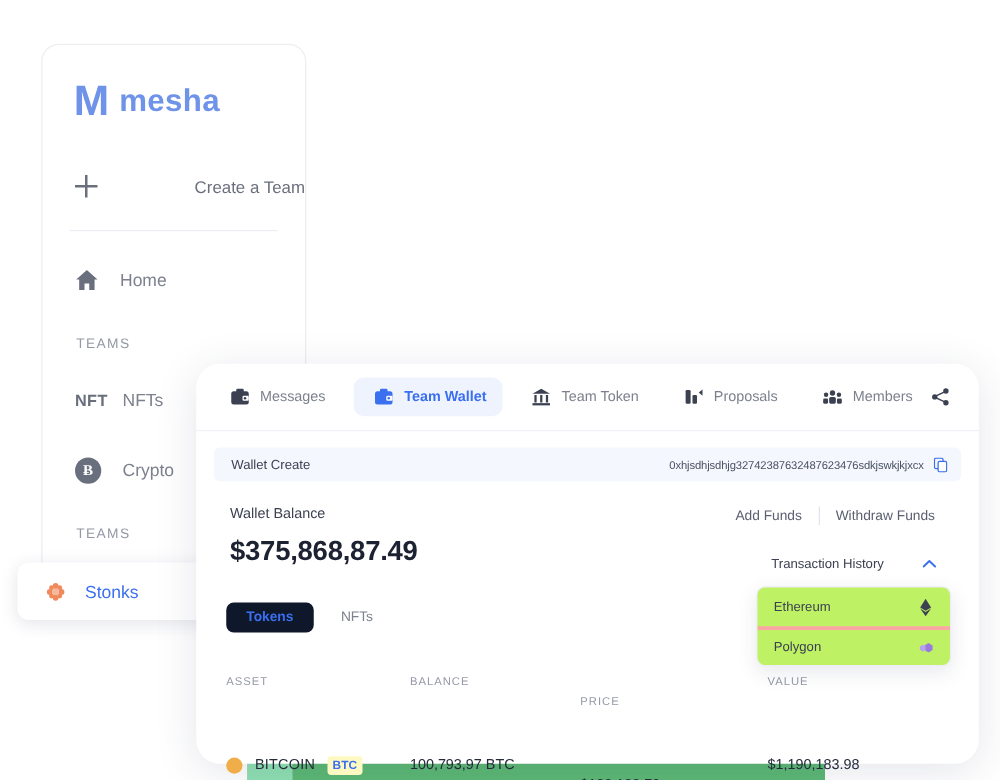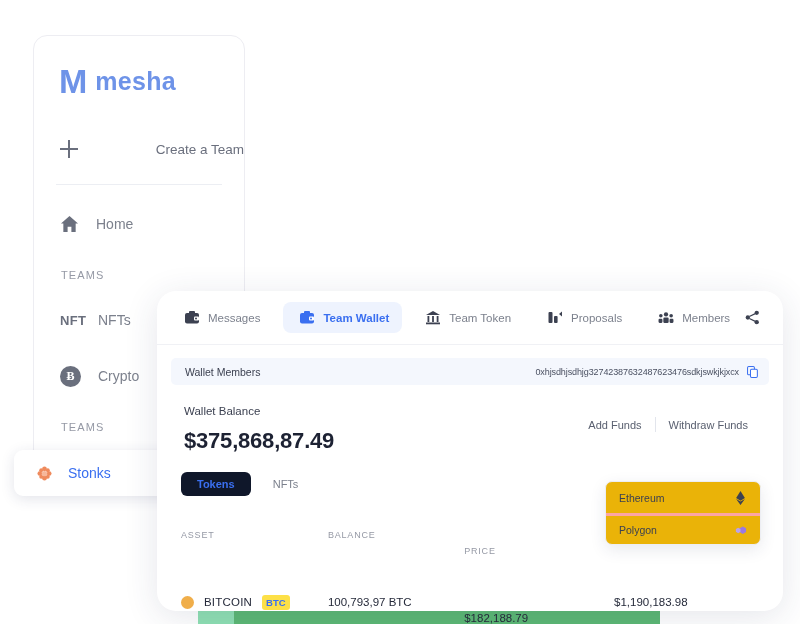--- a/index.html
+++ b/index.html
@@ -162,41 +162,41 @@
   .copy-icon { margin-left: 8px; width: 11px; height: 12px; cursor: pointer; flex: none; }
 
   
   .balance-row { display: flex; padding: 20px 22px 0 27px; }
   .balance-left {}
   .balance-label { font-size: 11.5px; color: #3c4151; }
   .balance-amount {
     font-size: 22px; font-weight: bold; color: #1d2233;
     margin-top: 11px; letter-spacing: -0.2px;
   }
-  .balance-right { margin-left: auto; text-align: right; position: relative; margin-top: 12px; }
+  .balance-right { margin-left: auto; text-align: right; position: relative; }
   .fund-btns { display: flex; align-items: center; justify-content: flex-end; }
   .fund-btn { font-size: 11px; color: #5a6070; padding: 0 13px; cursor: pointer; }
   .fund-sep { width: 1px; height: 15px; background: #e2e5ec; }
 
   .txn-select {
     margin-top: 18px;
     width: 156px; height: 26px;
     display: flex; align-items: center;
     padding: 0 12px;
     border-radius: 5px; cursor: pointer;
     margin-left: auto;
   }
   .txn-label { font-size: 10.5px; color: #3c4151; }
   .chev { margin-left: auto; width: 11px; height: 8px; }
 
   .dropdown {
     position: absolute;
     right: 0; top: 64px;
     width: 156px;
-    background: #eab308;
+    background: #bef264;
     border: 1px solid #edeef3;
     border-radius: 7px;
     box-shadow: 0 5px 16px rgba(40,50,90,0.10);
     overflow: hidden; z-index: 20;
   }
   .dd-item {
     height: 31px; display: flex; align-items: center;
     padding: 0 13px; cursor: pointer; text-align: left;
   }
   .dd-item + .dd-item { border-top: 3px solid #fca5a5; }
@@ -224,21 +224,21 @@
   .c3 { width: 155px; margin-top: 32px; }
   .c4 { width: 150px; }
   .asset-cell { display: flex; align-items: center; gap: 10px; }
   .btc-dot {
     width: 13px; height: 13px; border-radius: 50%;
     background: #f0ae4a; flex: none;
   }
   .asset-name { font-size: 11.5px; color: #252a3a; letter-spacing: 0.2px; }
   .asset-sym {
     font-size: 9.5px; color: #3a6ff0; font-weight: 600;
-    background: #fde047; border-radius: 3px; padding: 2px 4px;
+    background: #fef9c3; border-radius: 3px; padding: 2px 4px;
   }
 </style>
 </head>
 <body>
 
 <div id="root">
 
   <div class="green-shape"></div>
   <div class="green-shape-2"></div>
 
@@ -356,41 +356,47 @@
         <svg width="15" height="15" viewBox="0 0 16 16">
           <circle cx="12.5" cy="3" r="2.3" fill="#3c4151"></circle>
           <circle cx="12.5" cy="13" r="2.3" fill="#3c4151"></circle>
           <circle cx="3" cy="8" r="2.3" fill="#3c4151"></circle>
           <path d="M4.6 6.9 L11 3.9 M4.6 9.1 L11 12.1" stroke="#3c4151" stroke-width="1.3" fill="none"></path>
         </svg>
       </div>
     </div>
 
     <div class="addr-bar">
-      <span class="addr-label">Wallet Members</span>
+      <span class="addr-label">Wallet Create</span>
       <span class="addr-value">0xhjsdhjsdhjg32742387632487623476sdkjswkjkjxcx</span>
       <svg class="copy-icon" viewBox="0 0 12 13">
         <rect x="0.6" y="0.6" width="7.5" height="9" rx="1.3" fill="none" stroke="#3a6ff0" stroke-width="1.1"></rect>
         <rect x="3.8" y="3.4" width="7.5" height="9" rx="1.3" fill="#ffffff" stroke="#3a6ff0" stroke-width="1.1"></rect>
       </svg>
     </div>
 
     <div class="balance-row">
       <div class="balance-left">
         <div class="balance-label">Wallet Balance</div>
         <div class="balance-amount">$375,868,87.49</div>
       </div>
 
       <div class="balance-right">
         <div class="fund-btns">
           <div class="fund-btn">Add Funds</div>
           <div class="fund-sep"></div>
           <div class="fund-btn">Withdraw Funds</div>
         </div>
 
+        <div class="txn-select">
+          <span class="txn-label">Transaction History</span>
+          <svg class="chev" viewBox="0 0 12 8">
+            <path d="M1 6.4 L6 1.6 L11 6.4" stroke="#3a6ff0" stroke-width="1.7" fill="none" stroke-linecap="round" stroke-linejoin="round"></path>
+          </svg>
+        </div>
 
         <div class="dropdown">
           <div class="dd-item">
             <span class="dd-label">Ethereum</span>
             <svg class="dd-icon" viewBox="0 0 12 16">
               <path d="M6 0 L11 8 L6 11 L1 8 Z" fill="#3c4151"></path>
               <path d="M6 12 L11 9 L6 16 L1 9 Z" fill="#3c4151"></path>
             </svg>
           </div>
           <div class="dd-item">

